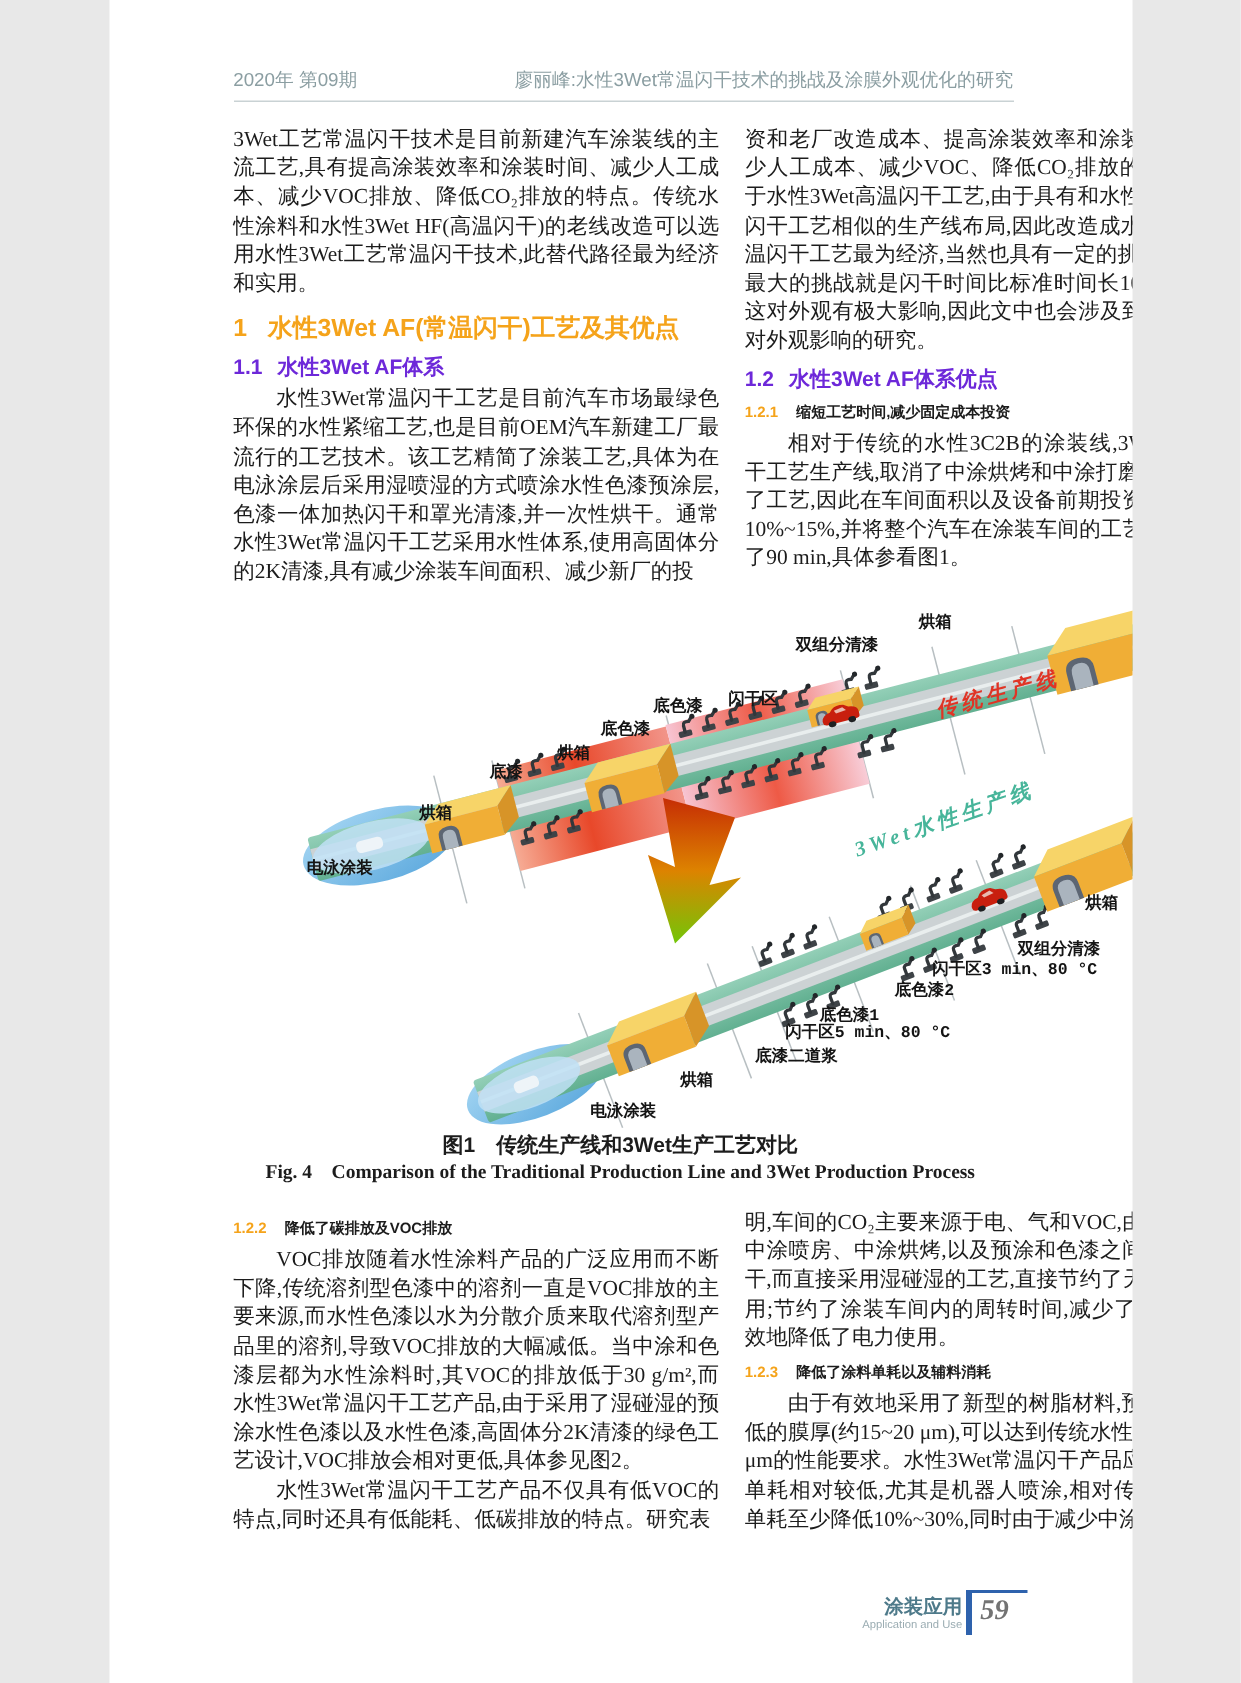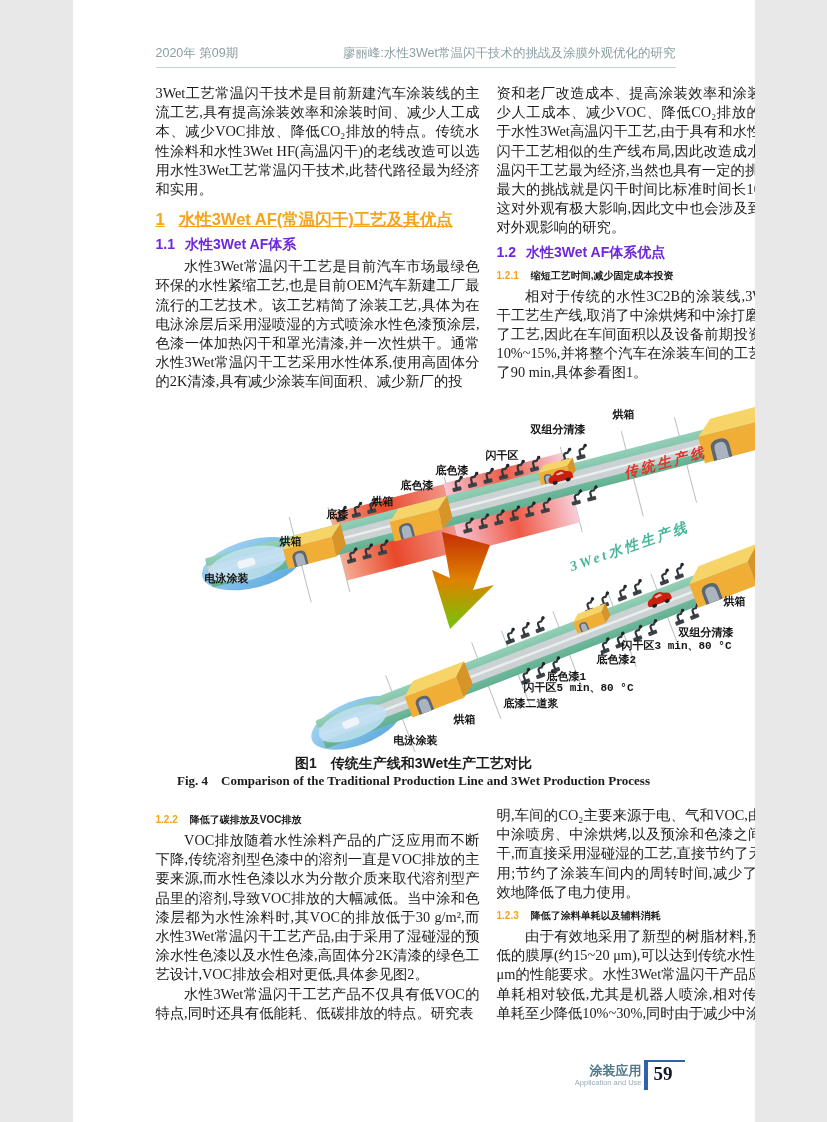--- a/index.html
+++ b/index.html
@@ -9,21 +9,21 @@
   
   .header{position:absolute;left:83px;right:79px;top:45px;display:flex;justify-content:space-between;
           font-family:"Liberation Sans","DejaVu Sans",sans-serif;font-size:12.5px;color:#8b9ea2;}
   .header-rule{position:absolute;left:83px;right:79px;top:67px;height:1px;background:#c9d2d4;}
 
   
   .col{position:absolute;width:324px;font-size:14.3px;line-height:19.2px;text-align:justify;}
   .col p{margin:0;}
   .indent{text-indent:2em;}
   .h-big{margin:9px 0 5px;font-family:"Liberation Sans","DejaVu Sans",sans-serif;font-weight:bold;
-         font-size:16.5px;line-height:22px;color:#f5a31a;text-align:left;text-decoration:underline;}
+         font-size:16.5px;line-height:22px;color:#f5a31a;text-align:left;}
   .h-big .num{margin-right:14px;}
   .h-sub{margin:5px 0 3px;font-family:"Liberation Sans","DejaVu Sans",sans-serif;font-weight:bold;
          font-size:14px;line-height:19px;color:#6d28d9;text-align:left;}
   .h-sub .num{margin-right:10px;}
   .h-mixed{margin:4px 0 2px;font-family:"Liberation Sans","DejaVu Sans",sans-serif;font-weight:bold;
            font-size:10px;line-height:19px;color:#1c1c1c;text-align:left;}
   .h-mixed .num{color:#f5a31a;margin-right:12px;font-weight:bold;}
 
   
   .figure{position:absolute;left:70px;top:406px;width:700px;height:350px;}
@@ -41,22 +41,22 @@
 
   
   .footer{position:absolute;right:70px;top:1060px;display:flex;align-items:flex-start;gap:2px;}
   .footer-text{text-align:right;padding-top:3px;}
   .footer-text .cn{font-family:"Liberation Sans","DejaVu Sans",sans-serif;font-weight:bold;
                    font-size:13px;color:#4e7a8a;line-height:15px;}
   .footer-text .en{font-family:"Liberation Sans","DejaVu Sans",sans-serif;font-size:7.5px;
                    color:#9aacb2;line-height:10px;}
   .pagenum{display:flex;border-top:2px solid #2e62ad;align-items:flex-start;}
   .pagenum .bar{width:4px;height:28px;background:#2e62ad;margin-right:4px;}
-  .pagenum .num{font-family:"Liberation Serif","DejaVu Serif",serif;font-weight:bold;
-                font-size:19px;color:#0f172a;padding:1px 12px 0 2px;}
+  .pagenum .num{font-family:"Liberation Serif","DejaVu Serif",serif;font-style:italic;font-weight:bold;
+                font-size:19px;color:#737373;padding:1px 12px 0 2px;}
 </style>
 </head>
 <body>
 
 <div class="page">
 
   <div class="header">
     <span>2020年 第09期</span>
     <span>廖丽峰:水性3Wet常温闪干技术的挑战及涂膜外观优化的研究</span>
   </div>
@@ -218,21 +218,21 @@
         <use href="#oven" transform="translate(374,17) scale(1.25)"></use>
       </g>
     </svg>
 
     <span class="flabel" style="left:62px;top:165px">电泳涂装</span>
     <span class="flabel" style="left:137px;top:128px">烘箱</span>
     <span class="flabel" style="left:184px;top:101px">底漆</span>
     <span class="flabel" style="left:229px;top:88px">烘箱</span>
     <span class="flabel" style="left:258px;top:72px">底色漆</span>
     <span class="flabel" style="left:293px;top:57px">底色漆</span>
-    <span class="flabel" style="left:343px;top:42px">闪干区</span>
+    <span class="flabel" style="left:343px;top:52px">闪干区</span>
     <span class="flabel" style="left:388px;top:16px">双组分清漆</span>
     <span class="flabel" style="left:470px;top:1px">烘箱</span>
     <span class="line-name l1" style="left:480px;top:48px">传统生产线</span>
 
     <span class="flabel" style="left:251px;top:327px">电泳涂装</span>
     <span class="flabel" style="left:311px;top:306px">烘箱</span>
     <span class="flabel" style="left:361px;top:290px">底漆二道浆</span>
     <span class="flabel" style="left:381px;top:274px">闪干区5 min、80 °C</span>
     <span class="flabel" style="left:404px;top:263px">底色漆1</span>
     <span class="flabel" style="left:454px;top:246px">底色漆2</span>

